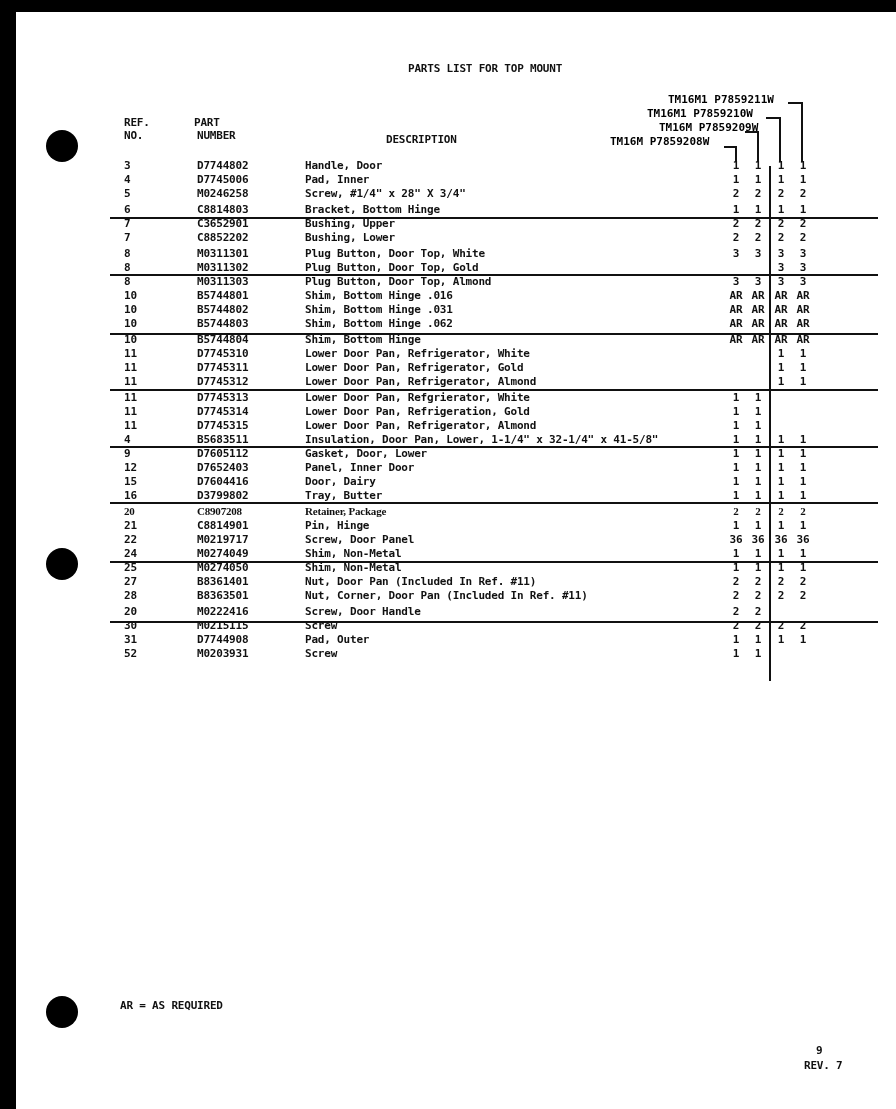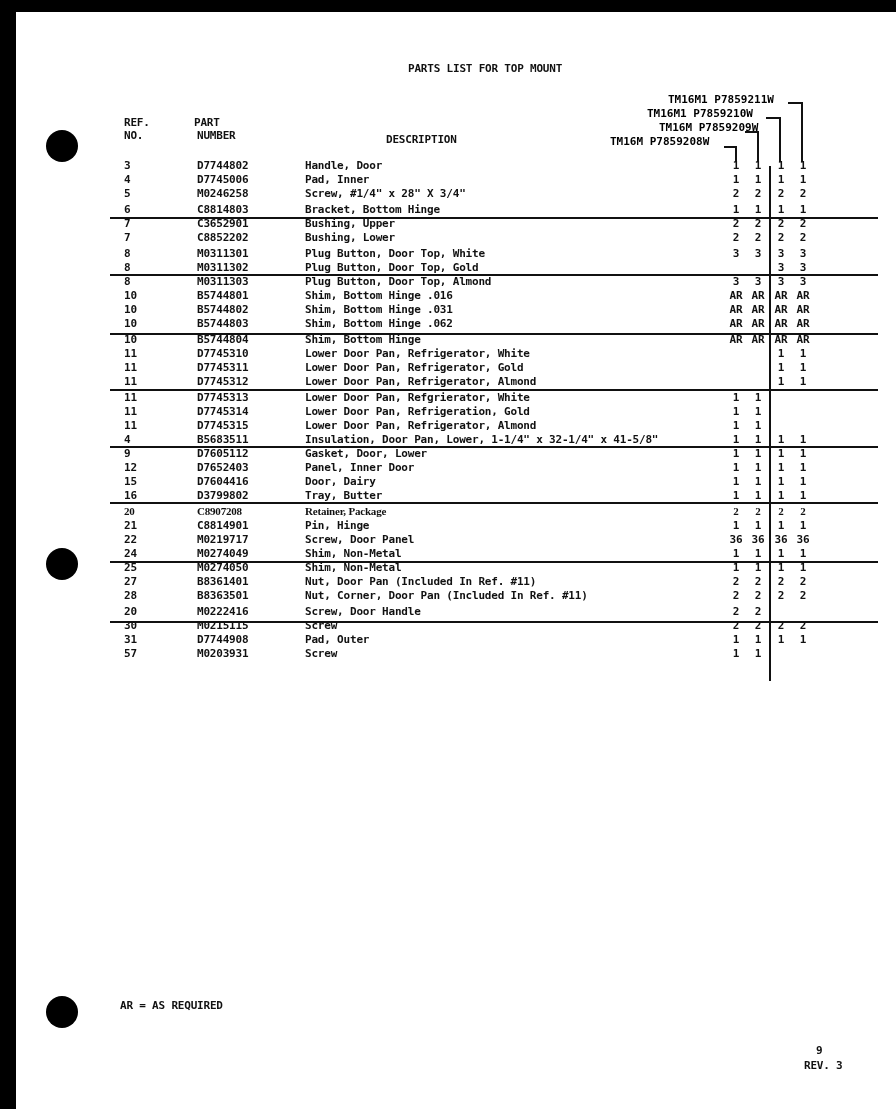--- a/index.html
+++ b/index.html
@@ -363,25 +363,25 @@
     <div class="row txt" style="top: 633px;">
       <span class="ref">31</span>
       <span class="part">D7744908</span>
       <span class="desc">Pad, Outer</span>
       <span class="q q0">1</span>
       <span class="q q1">1</span>
       <span class="q q2">1</span>
       <span class="q q3">1</span>
     </div>
     <div class="row txt" style="top: 647px;">
-      <span class="ref">57</span>
+      <span class="ref">52</span>
       <span class="part">M0203931</span>
       <span class="desc">Screw</span>
       <span class="q q0">1</span>
       <span class="q q1">1</span>
       <span class="q q2"></span>
       <span class="q q3"></span>
     </div>
   </div>
 
 <div class="txt" style="left:120px;top:999px">AR = AS REQUIRED</div>
 <div class="txt" style="left:816px;top:1044px">9</div>
-<div class="txt" style="left:804px;top:1059px">REV. 3</div>
+<div class="txt" style="left:804px;top:1059px">REV. 7</div>
 
 </body></html>

